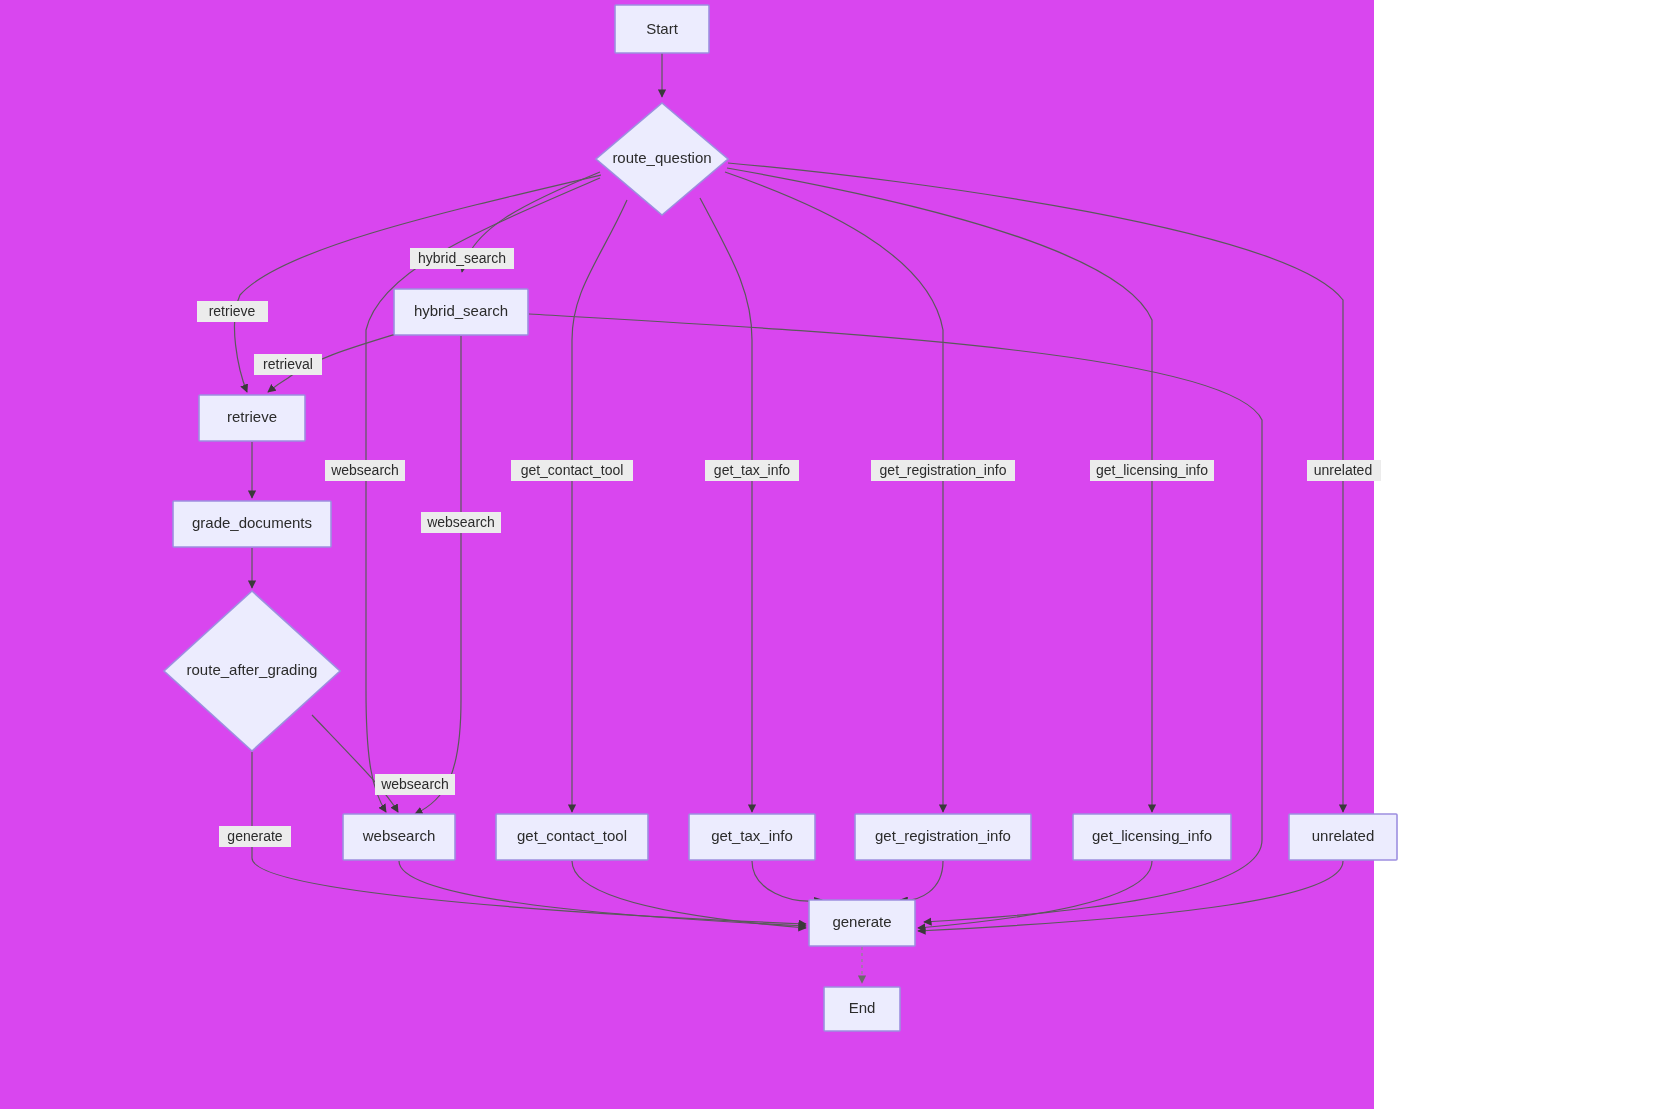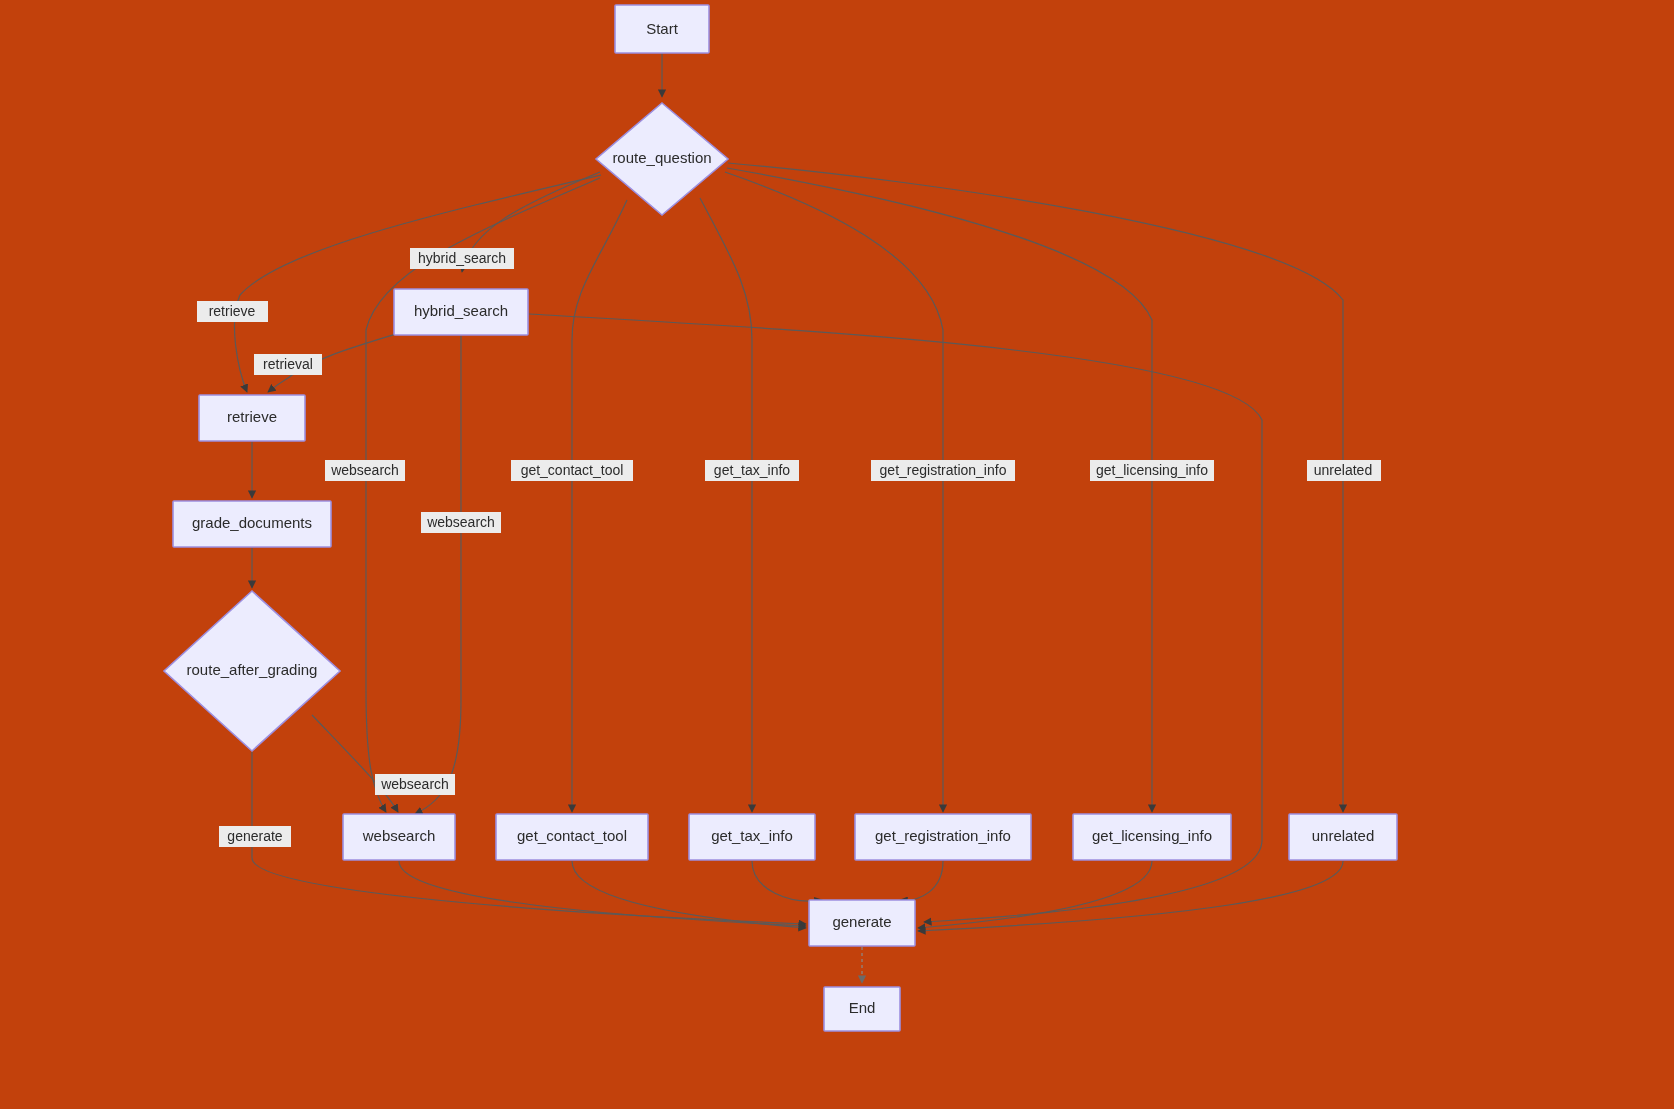--- a/index.html
+++ b/index.html
@@ -8,23 +8,23 @@
     background: #ffffff;
   }
   body {
     width: 1674px;
     height: 1109px;
     font-family: "Liberation Sans", sans-serif;
     overflow: hidden;
   }
   #diagram-root {
     position: relative;
-    width: 1674px;
+    width: 1374px;
     height: 1109px;
-    background: #c2410c;
+    background: #d946ef;
   }
   svg#flow {
     display: block;
     width: 1674px;
     height: 1109px;
   }
   .node-rect {
     fill: #ececfe;
     stroke: #9d8fe0;
     stroke-width: 1.6px;

